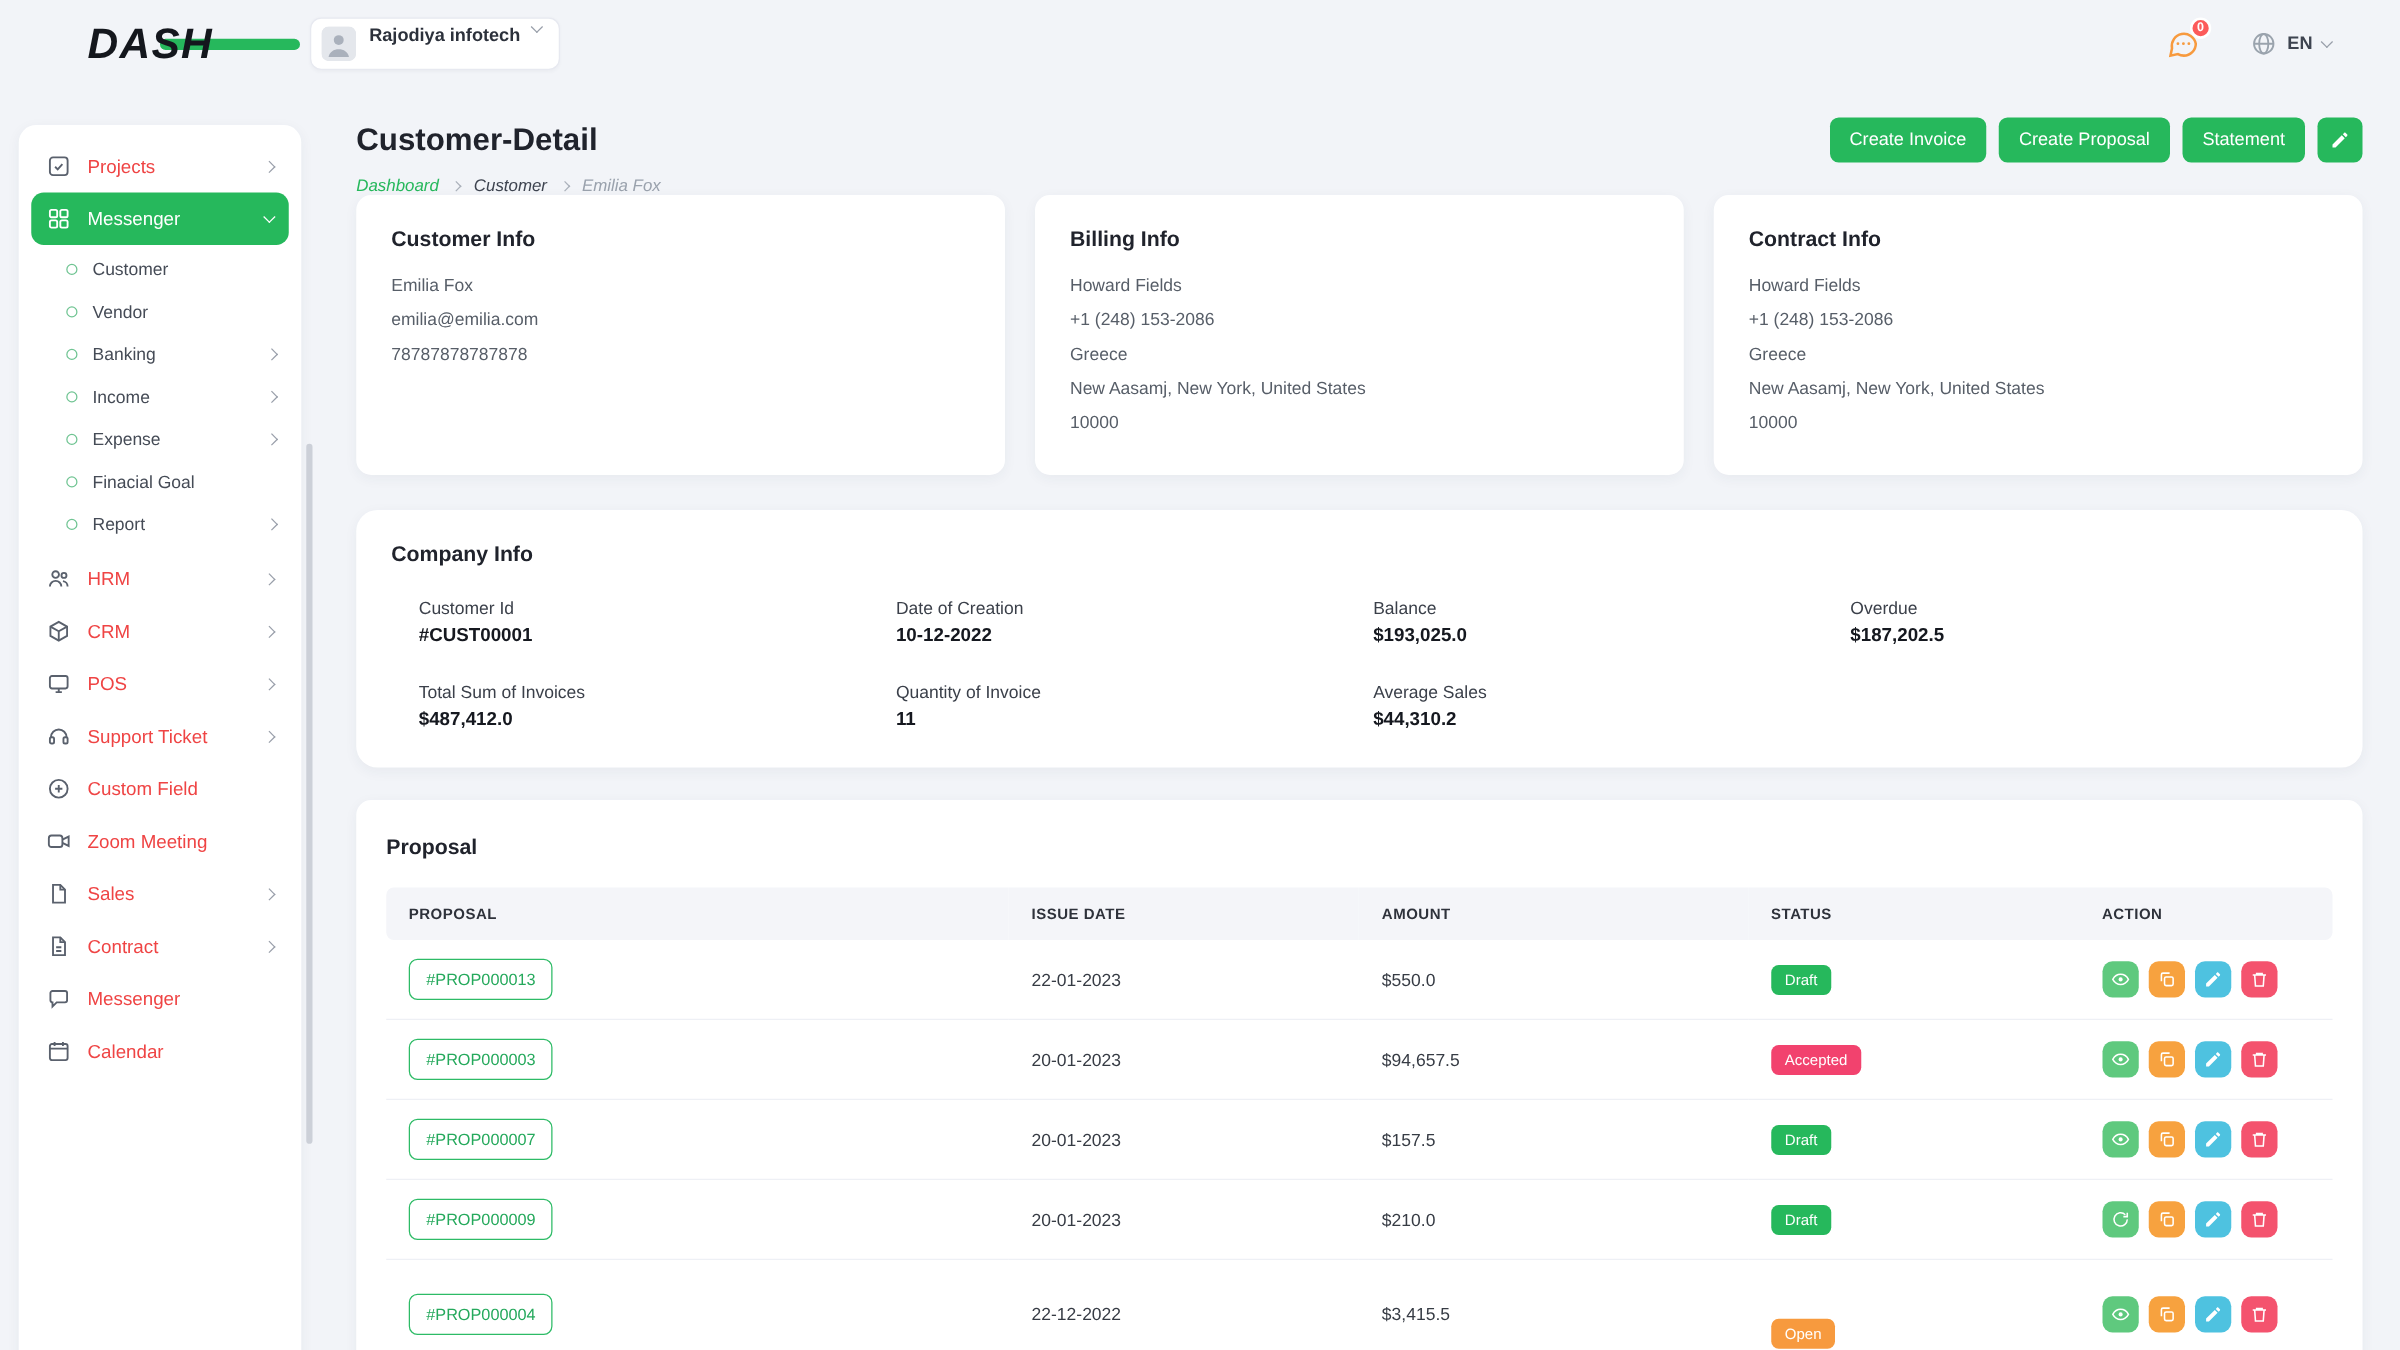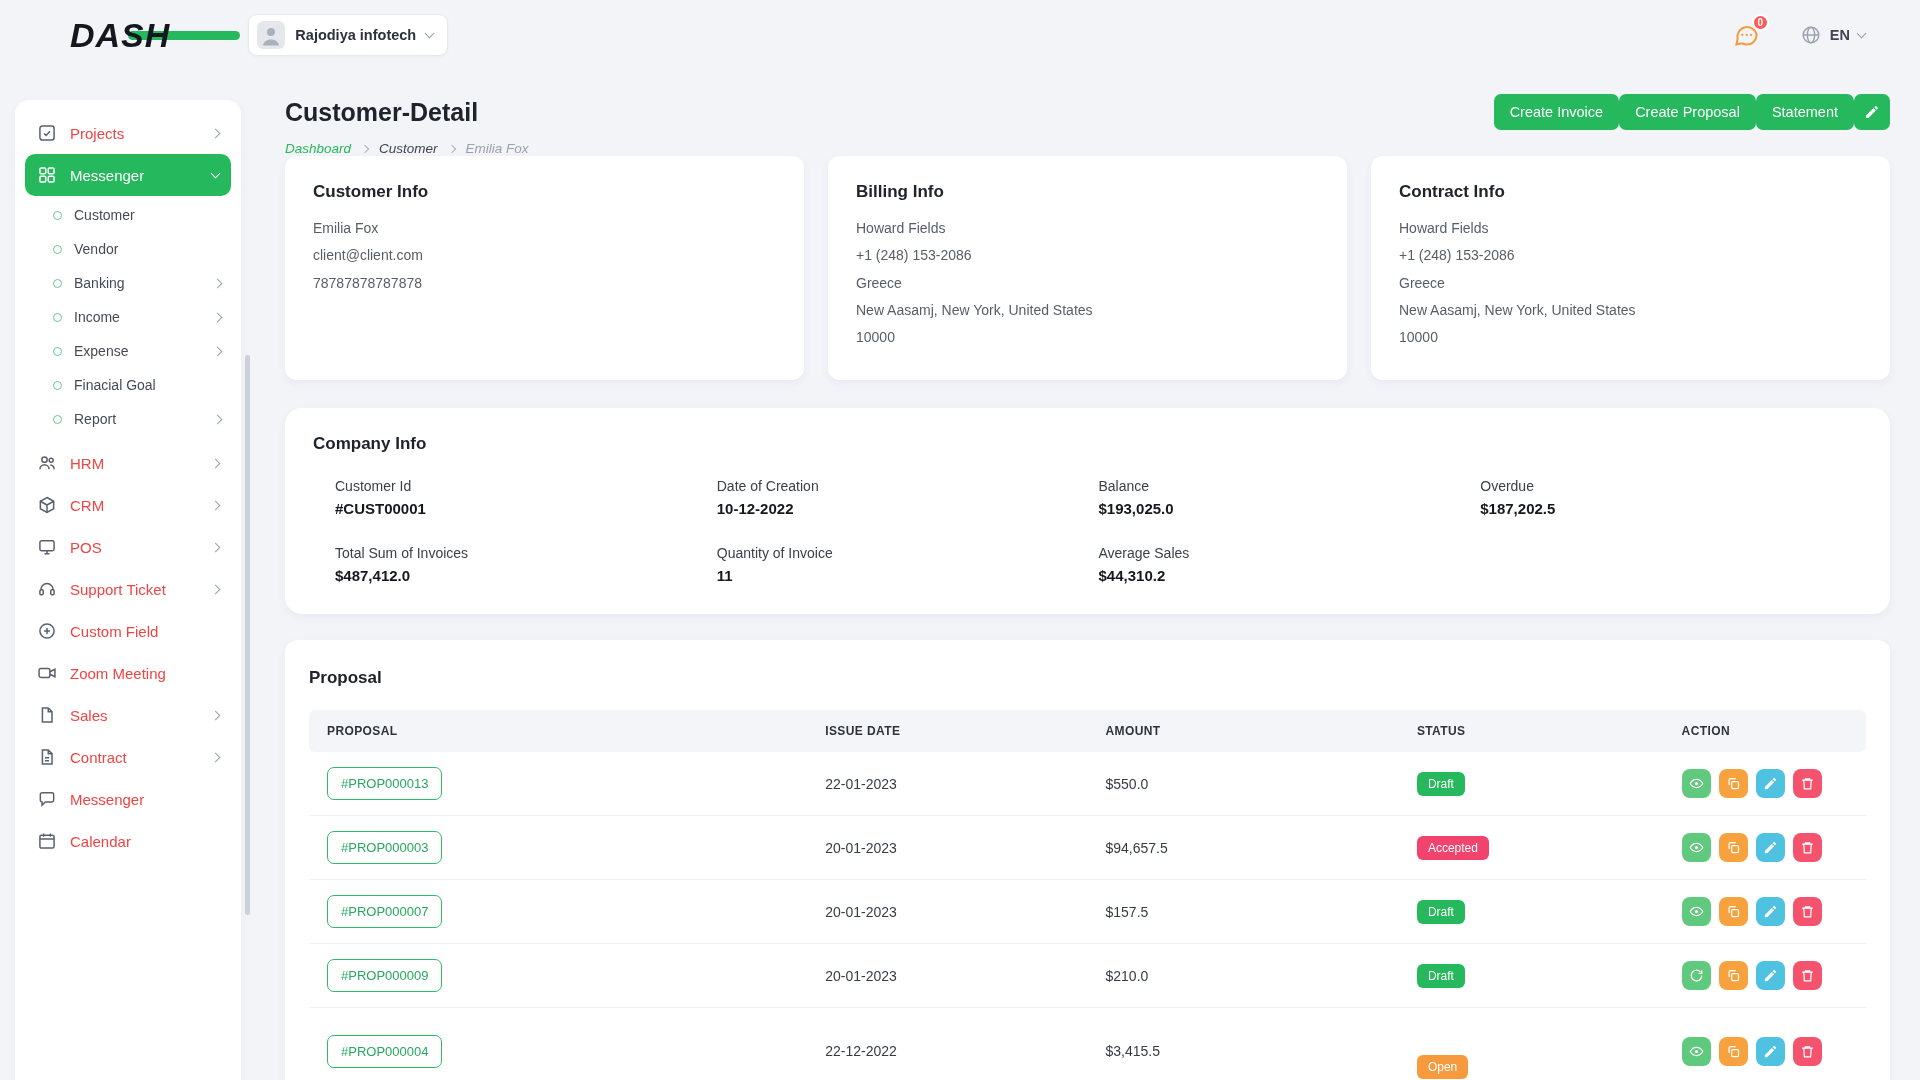--- a/index.html
+++ b/index.html
@@ -20,21 +20,21 @@
     background:var(--bg);
     font-family:"Liberation Sans","DejaVu Sans",sans-serif;
     color:var(--body);
   }
 
   
   .topbar{position:absolute;top:0;left:0;right:0;height:70px;display:flex;align-items:center;padding:0 55px 0 70px;}
   .logo{position:relative;font-size:34px;font-weight:800;letter-spacing:1px;color:#14171d;font-style:italic;cursor:pointer;}
   .logo .logo-text{position:relative;z-index:1;}
   .logo .logo-bar{position:absolute;left:58px;top:15px;width:112px;height:9px;background:var(--green);border-radius:5px;z-index:0;}
-  .company-pill{display:flex;align-items:center;gap:10px;background:#fff;border:1px solid #e7e9f0;border-radius:9px;padding:6px 14px 6px 8px;margin-left:78px;cursor:pointer;box-shadow:0 1px 3px rgba(40,50,70,.04);}
+  .company-pill{display:flex;gap:10px;background:#fff;border:1px solid #e7e9f0;border-radius:9px;padding:6px 14px 6px 8px;margin-left:78px;cursor:pointer;box-shadow:0 1px 3px rgba(40,50,70,.04);}
   .company-pill .avatar{width:28px;height:28px;border-radius:6px;overflow:hidden;flex:0 0 auto;}
   .company-pill .company-name{font-size:14.5px;font-weight:600;color:#2c313b;}
   .top-right{margin-left:auto;display:flex;align-items:center;gap:38px;}
   .msg-btn{position:relative;cursor:pointer;width:30px;height:30px;display:flex;align-items:center;justify-content:center;}
   .msg-btn svg{width:27px;height:27px;}
   .msg-badge{position:absolute;top:-6px;right:-7px;min-width:17px;height:17px;border-radius:9px;background:#fc5a5a;border:2px solid #fff;color:#fff;font-size:10px;font-weight:700;display:flex;align-items:center;justify-content:center;padding:0 2px;}
   .lang-sel{display:flex;align-items:center;gap:8px;cursor:pointer;}
   .lang-sel svg{width:22px;height:22px;}
   .lang-label{font-size:14.5px;font-weight:600;color:#3e4450;}
 
@@ -53,21 +53,21 @@
   .sub-list{padding:2px 0 6px 16px;}
   .sub-item{display:flex;align-items:center;gap:12px;padding:9px 10px 9px 12px;cursor:pointer;border-radius:8px;}
   .dot{width:9px;height:9px;border:1.6px solid #6fc492;border-radius:50%;flex:0 0 auto;}
   .sub-label{flex:1;font-size:14px;color:#454b56;}
   .sb-thumb{position:absolute;left:245px;top:355px;width:5px;height:560px;background:#ccd0d8;border-radius:3px;cursor:pointer;}
 
   
   .main{position:absolute;left:285px;top:70px;right:30px;}
   .title-row{display:flex;align-items:center;margin-top:24px;}
   .page-title{font-size:25px;font-weight:700;color:var(--heading);}
-  .title-actions{margin-left:auto;display:flex;align-items:center;}
+  .title-actions{margin-left:auto;display:flex;gap:10px;align-items:center;}
   .btn-green{background:var(--green);color:#fff;border:none;border-radius:7px;height:36px;padding:0 16px;font-size:14.5px;font-weight:500;font-family:inherit;cursor:pointer;}
   .btn-icon{width:36px;height:36px;padding:0;display:flex;align-items:center;justify-content:center;}
   .btn-icon svg{width:16px;height:16px;}
 
   .breadcrumb{display:flex;align-items:center;gap:11px;margin-top:11px;font-size:13.5px;font-style:italic;}
   .crumb-link{color:var(--green);cursor:pointer;text-decoration:none;}
   .crumb-mid{color:#3e4450;cursor:pointer;}
   .crumb-cur{color:var(--muted);}
   .crumb-sep{width:6px;height:6px;border-right:1.6px solid #aab0ba;border-bottom:1.6px solid #aab0ba;transform:rotate(-45deg);}
 
@@ -317,21 +317,21 @@
     <span class="crumb-sep"></span>
     <span class="crumb-mid">Customer</span>
     <span class="crumb-sep"></span>
     <span class="crumb-cur">Emilia Fox</span>
   </nav>
 
   <div class="cards-grid">
     <section class="card info-card">
       <h3 class="card-title">Customer Info</h3>
       <div class="info-line">Emilia Fox</div>
-      <div class="info-line">client@client.com</div>
+      <div class="info-line">emilia@emilia.com</div>
       <div class="info-line">78787878787878</div>
     </section>
 
     <section class="card info-card">
       <h3 class="card-title">Billing Info</h3>
       <div class="info-line">Howard Fields</div>
       <div class="info-line">+1 (248) 153-2086</div>
       <div class="info-line">Greece</div>
       <div class="info-line">New Aasamj, New York, United States</div>
       <div class="info-line">10000</div>

